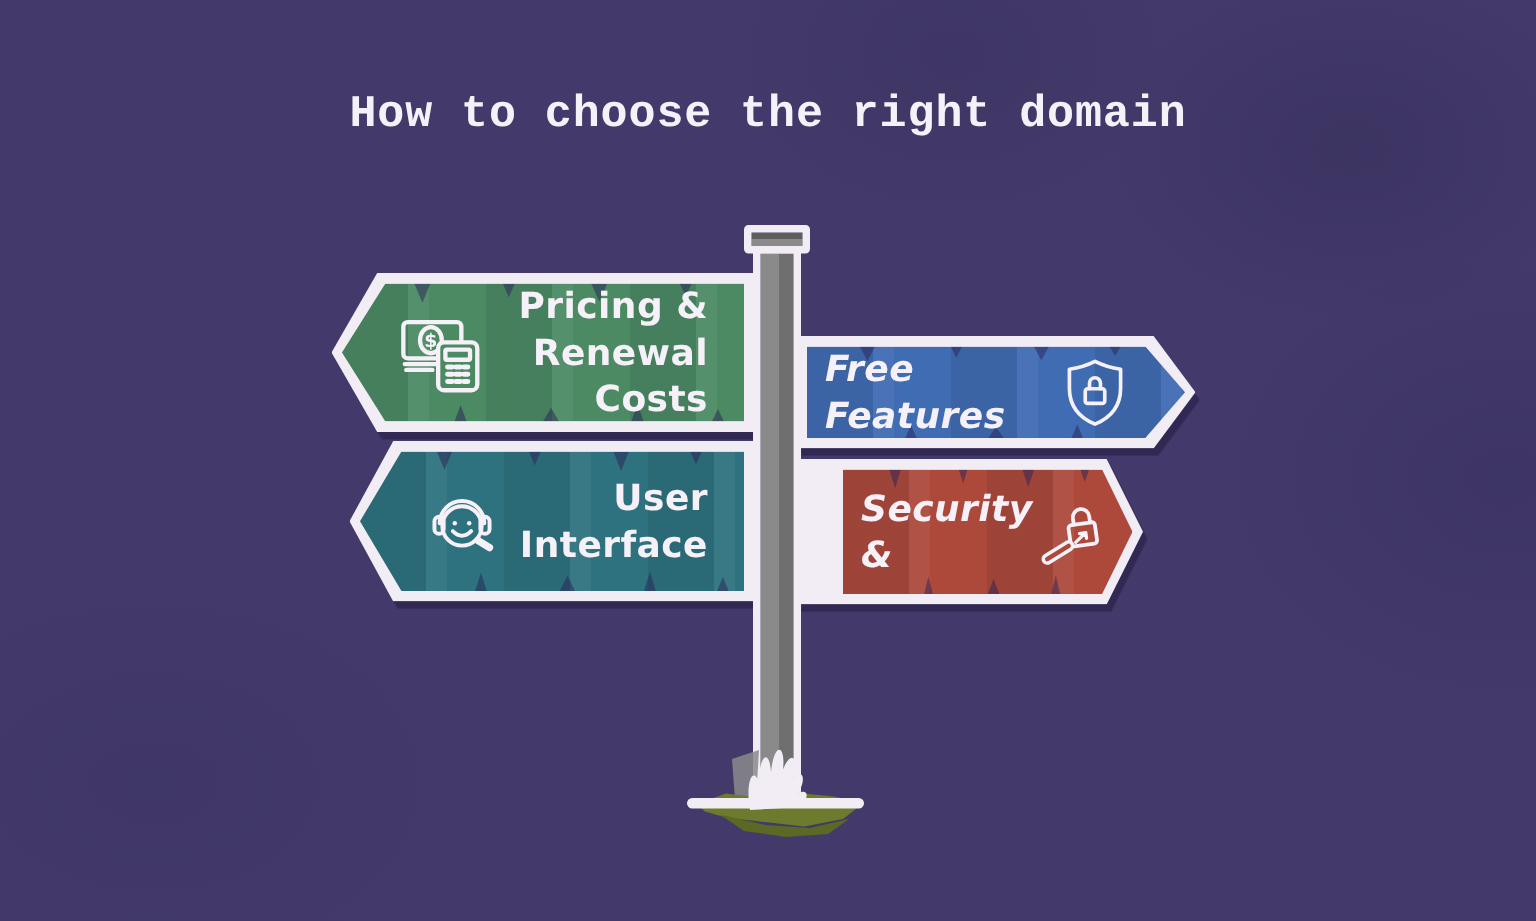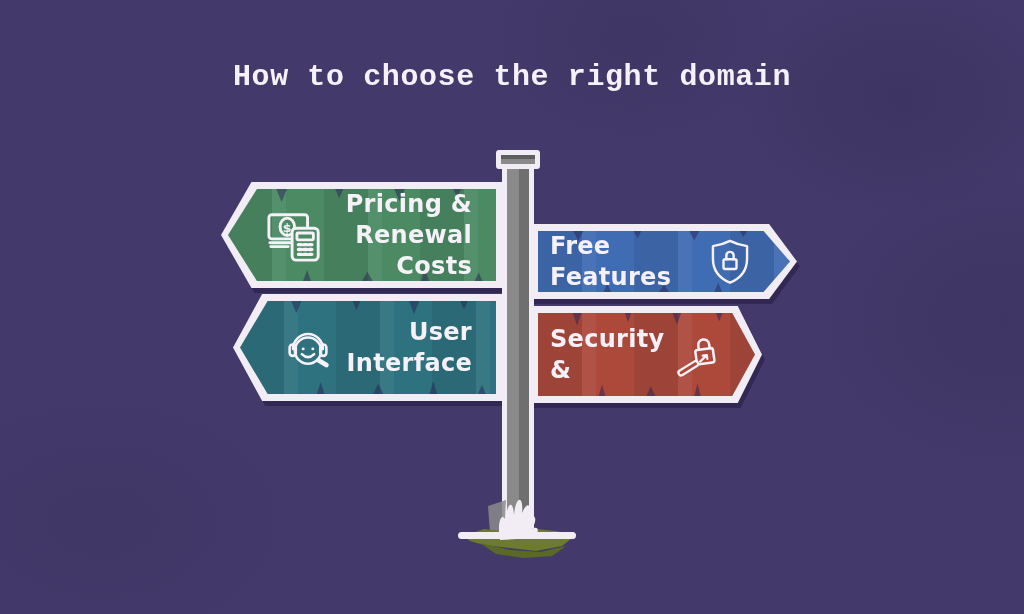--- a/index.html
+++ b/index.html
@@ -21,26 +21,26 @@
   .title{
     position:absolute;top:58px;left:0;right:0;z-index:1;
     text-align:center;color:#f6f1f8;
     font-weight:700;font-size:30px;line-height:39px;letter-spacing:.6px;font-family:Liberation Mono, monospace;
   }
 
   
   .sign{position:absolute;z-index:2;filter:drop-shadow(3px 5px 0 rgba(28,22,55,.45));}
   .sign-shape{position:absolute;inset:0;background:#f2edf5;}
   .sign-left  .sign-shape{clip-path:polygon(0 50%,10.8% 0,100% 0,100% 100%,10.8% 100%);}
-  .sign-right .sign-shape{clip-path:polygon(0 0,89.5% 0,100% 50%,89.5% 100%,0 100%);}
+  .sign-right .sign-shape{clip-path:polygon(0 0,89.5% 0,100% 50%,89.5% 100%,0 100%);font-style:italic;}
   .sign-fill{position:absolute;inset:7px;clip-path:inherit;}
   .sign-green .sign-fill{background-color:#4b8a63;}
   .sign-teal  .sign-fill{background-color:#2d727e;}
   .sign-blue  .sign-fill{background-color:#406cb3;}
-  .sign-red   .sign-fill{background-color:#ac493b;}
+  .sign-red   .sign-fill{background-color:#ac493b;margin-left:24px;}
   .sign-fill{
     background-image:repeating-linear-gradient(90deg,
       rgba(10,15,25,.09) 0 44px, rgba(255,255,255,.05) 44px 58px,
       rgba(10,15,25,0) 58px 96px);
   }
   .tear{position:absolute;inset:0;width:100%;height:100%;}
   .tear polygon{fill:#2a2258;opacity:.5;}
 
   .sign-content{
     position:absolute;inset:0;display:flex;align-items:center;z-index:2;

